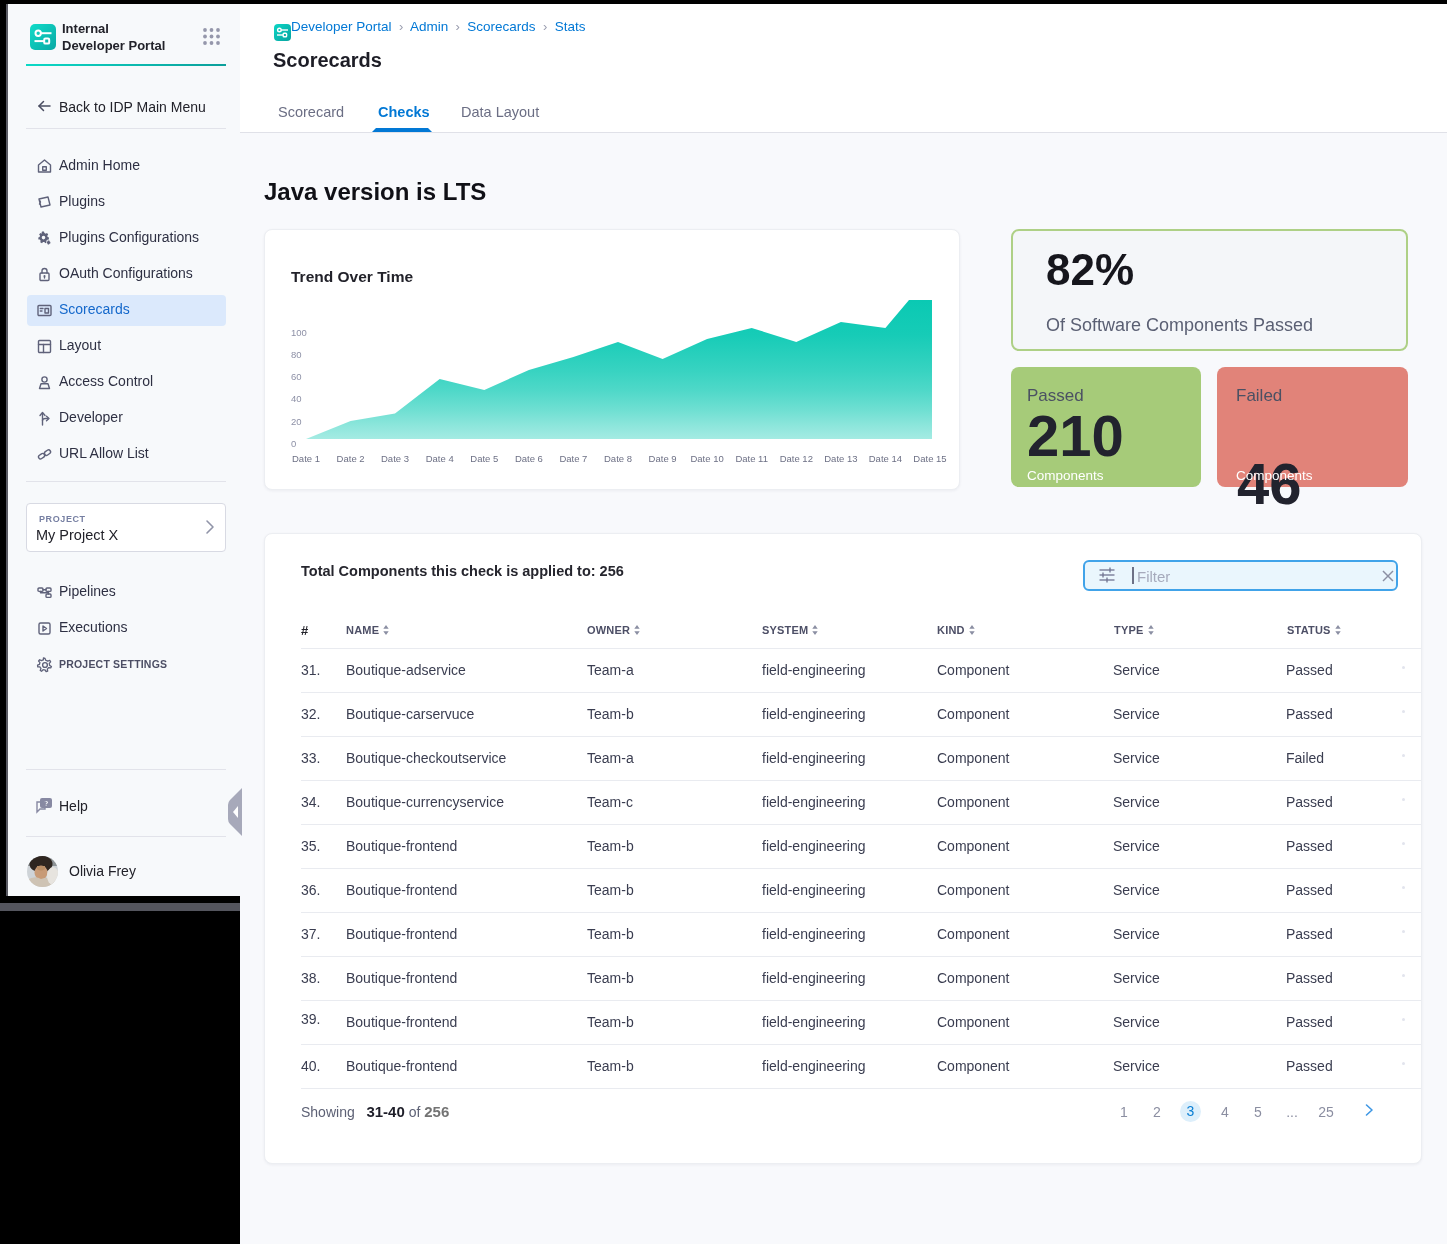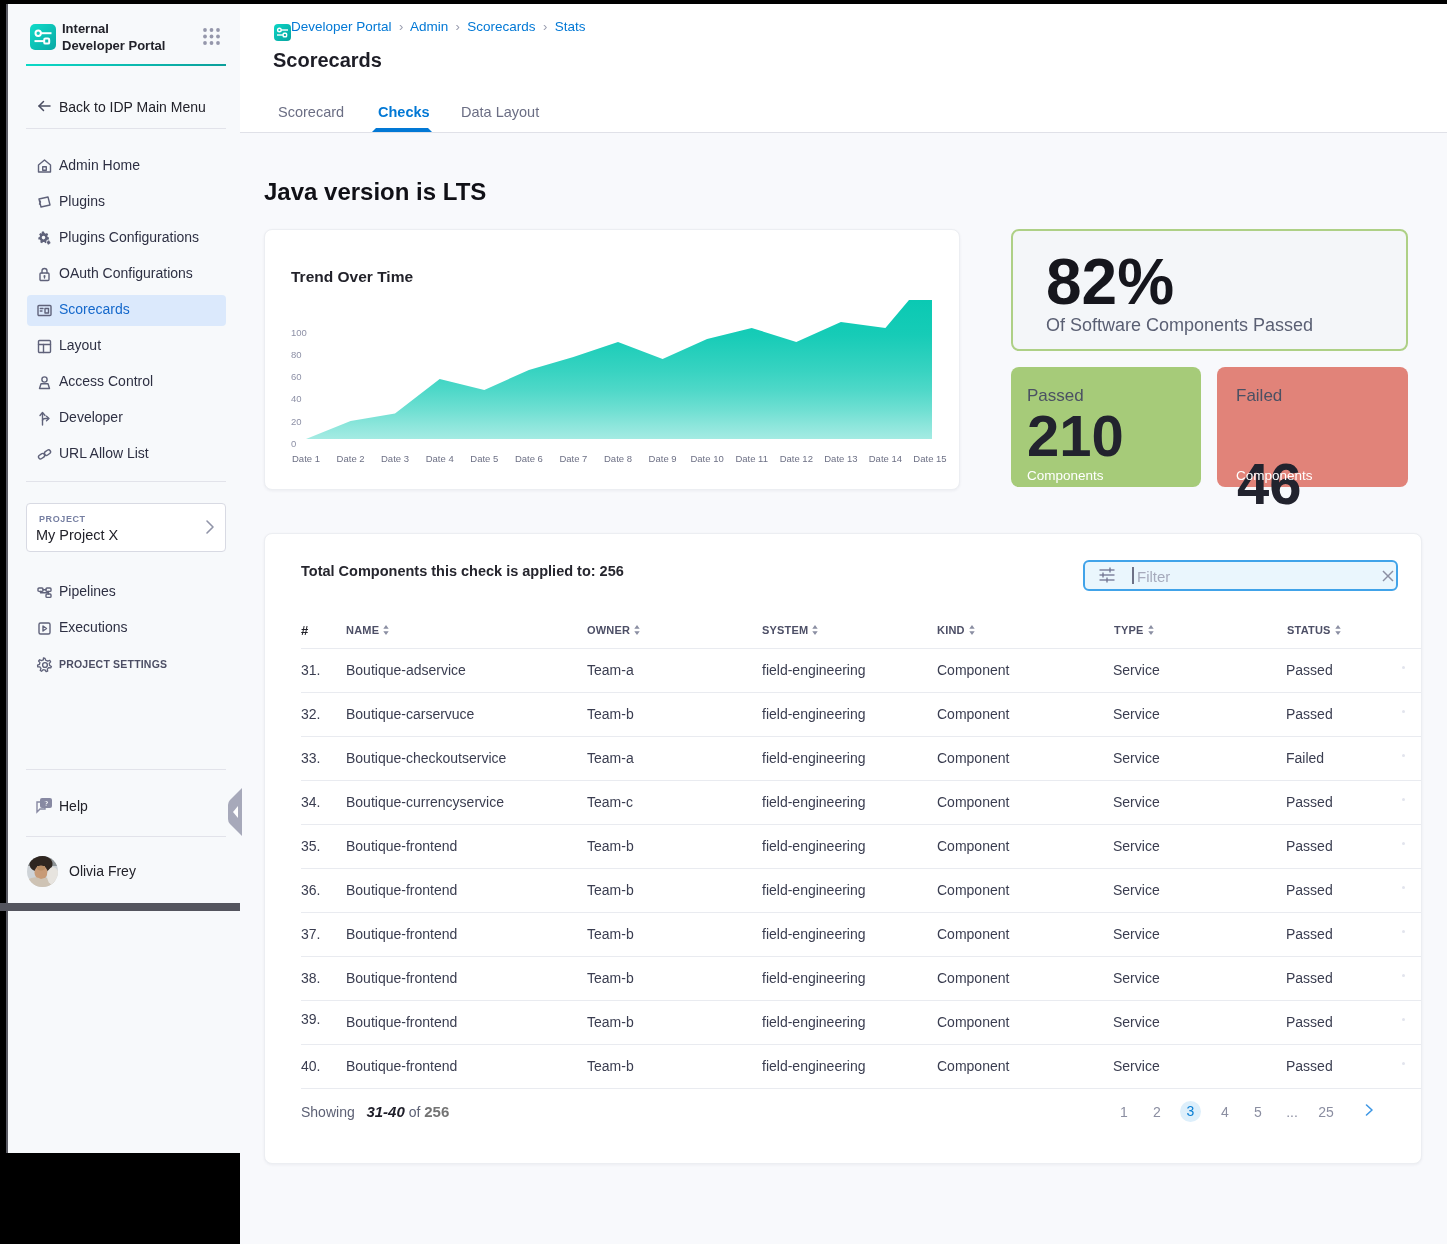--- a/index.html
+++ b/index.html
@@ -122,21 +122,21 @@
         <text x="443.1" y="233">Date 10</text>
         <text x="487.7" y="233">Date 11</text>
         <text x="532.3" y="233">Date 12</text>
         <text x="576.9" y="233">Date 13</text>
         <text x="621.4" y="233">Date 14</text>
         <text x="666" y="233">Date 15</text>
       </g>
     </svg>
 
     <div id="pct"></div>
-    <div class="abs" style="left:806px; top:241px; font-size:64px; font-weight:bold; color:#16161d;">82%</div>
+    <div class="abs" style="left:806px; top:241px; font-size:44px; font-weight:bold; color:#16161d;">82%</div>
     <div class="abs" style="left:806px; top:311px; font-size:18px; color:#5a5f73;">Of Software Components Passed</div>
 
     <div id="passed"></div>
     <div class="abs statlabel" style="left:787px; top:382px;">Passed</div>
     <div class="abs statnum" style="left:787px; top:398px;">210</div>
     <div class="abs statcomp" style="left:787px; top:464px;">Components</div>
 
     <div id="failed"></div>
     <div class="abs statlabel" style="left:996px; top:382px;">Failed</div>
     <div class="abs statnum" style="left:997px; top:398px;margin-top:48px;">46</div>
@@ -269,35 +269,35 @@
           <div class="td" style="left:82px; top:525px;">Boutique-frontend</div>
           <div class="td" style="left:323px; top:525px;">Team-b</div>
           <div class="td" style="left:498px; top:525px;">field-engineering</div>
           <div class="td" style="left:673px; top:525px;">Component</div>
           <div class="td" style="left:849px; top:525px;">Service</div>
           <div class="td" style="left:1022px; top:525px;">Passed</div>
           <div class="rowline" style="top:555px;"></div>
           <div class="abs" style="left:1138px; top:529px; width:3px; height:3px; border-radius:50%; background:#e2e4ed;"></div>
         </div>
 
-      <div class="abs" style="left:37px; top:570px; font-size:14px; color:#5d6175;">Showing&nbsp;&nbsp; <b style="color:#1e1e29; font-size:15px;font-style:italic;">31-40</b> <span>of</span> <b style="color:#737373; font-size:15px;margin-top:40px;">256</b></div>
+      <div class="abs" style="left:37px; top:570px; font-size:14px; color:#5d6175;">Showing&nbsp;&nbsp; <b style="color:#1e1e29; font-size:15px;">31-40</b> <span>of</span> <b style="color:#737373; font-size:15px;margin-top:40px;">256</b></div>
       <div class="pg" style="left:848px; top:571px;">1</div>
       <div class="pg" style="left:881px; top:571px;">2</div>
       <div class="abs" style="left:916px; top:568px; width:21px; height:21px; background:#ddeffb; border-radius:50%; color:#0b7fd4; font-size:14px; text-align:center; line-height:21px;">3</div>
       <div class="pg" style="left:949px; top:571px;">4</div>
       <div class="pg" style="left:982px; top:571px;">5</div>
       <div class="pg" style="left:1016px; top:571px;">...</div>
       <div class="pg" style="left:1050px; top:571px;">25</div>
       <svg class="abs" style="left:1098px; top:570px;" width="14" height="14" viewBox="0 0 14 14" fill="none" stroke="#3e97e4" stroke-width="1.6" stroke-linecap="round" stroke-linejoin="round">
           <path d="M4.5 2 L10 7 L4.5 12"></path>
         </svg>
     </div>
   </div>
 
-  <div id="sidebar" class="abs" style="left:6px; top:4px; width:234px; height:1149px; background:#f7f9fb; border-left:2px solid #5a5b64;">
+  <div id="sidebar" class="abs" style="left:6px; top:4px; width:234px; height:892px; background:#f7f9fb; border-left:2px solid #5a5b64;">
 
     <svg class="abs" style="left:22px; top:20px;" width="26" height="26" viewBox="0 0 26 26">
       <defs>
           <linearGradient id="lgl" x1="0" y1="0" x2="1" y2="1">
         <stop offset="0" stop-color="#10dcc9"></stop>
             <stop offset="1" stop-color="#0aa8a4"></stop>
       </linearGradient>
         </defs>
       <rect width="26" height="26" rx="5" fill="url(#lgl)"></rect>
       <circle cx="8.2" cy="9.2" r="2.7" fill="none" stroke="#fff" stroke-width="2"></circle>

